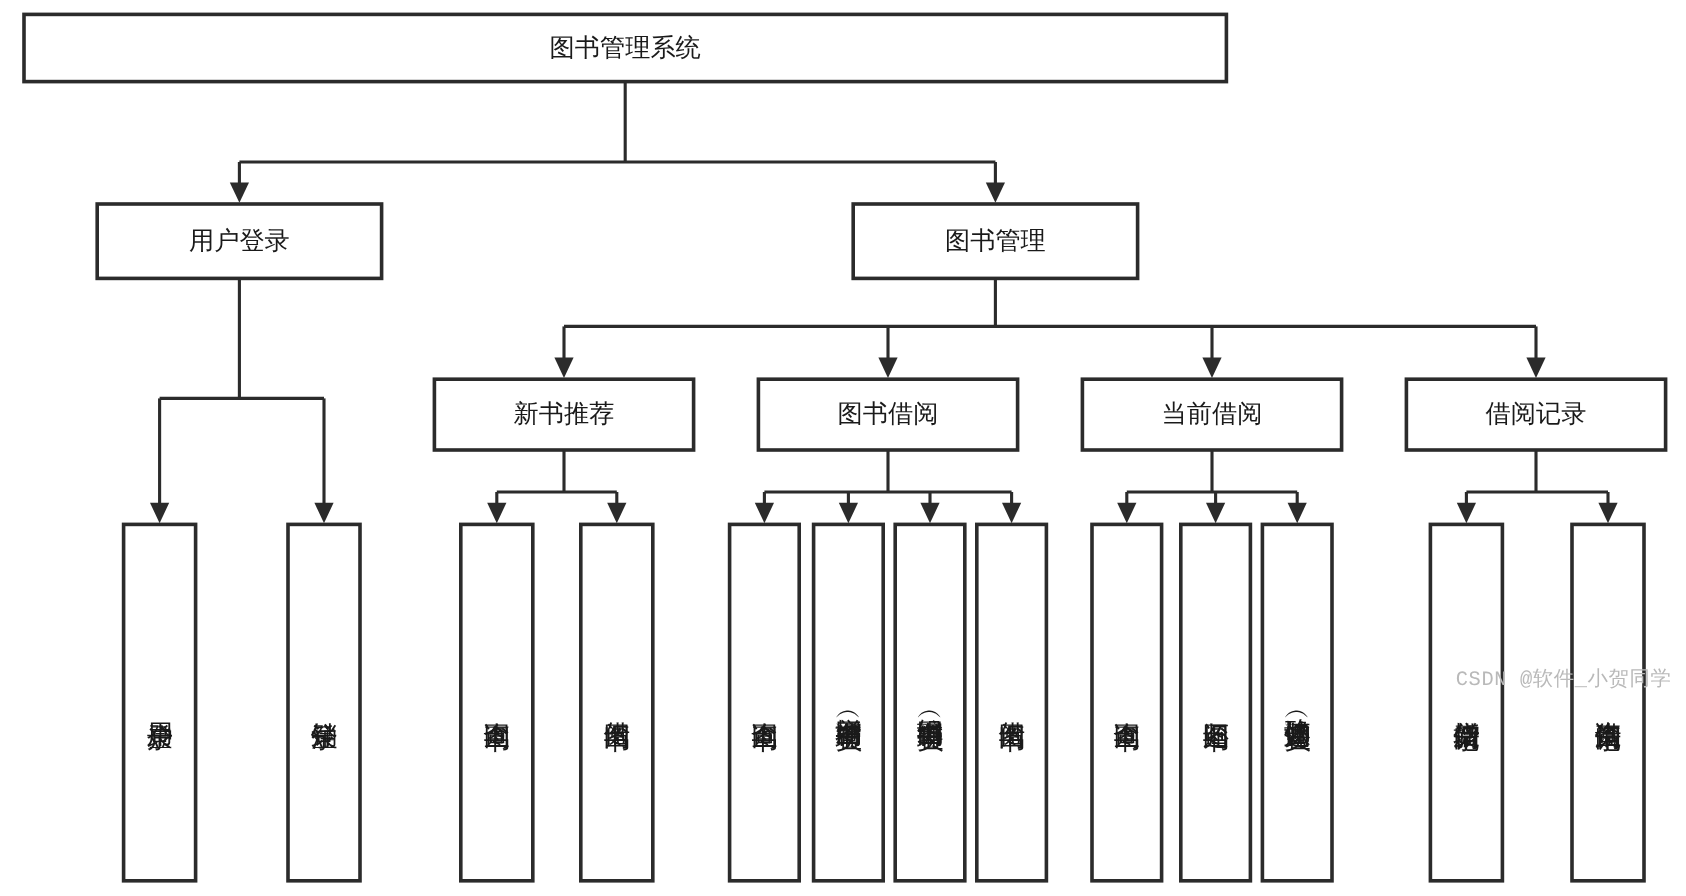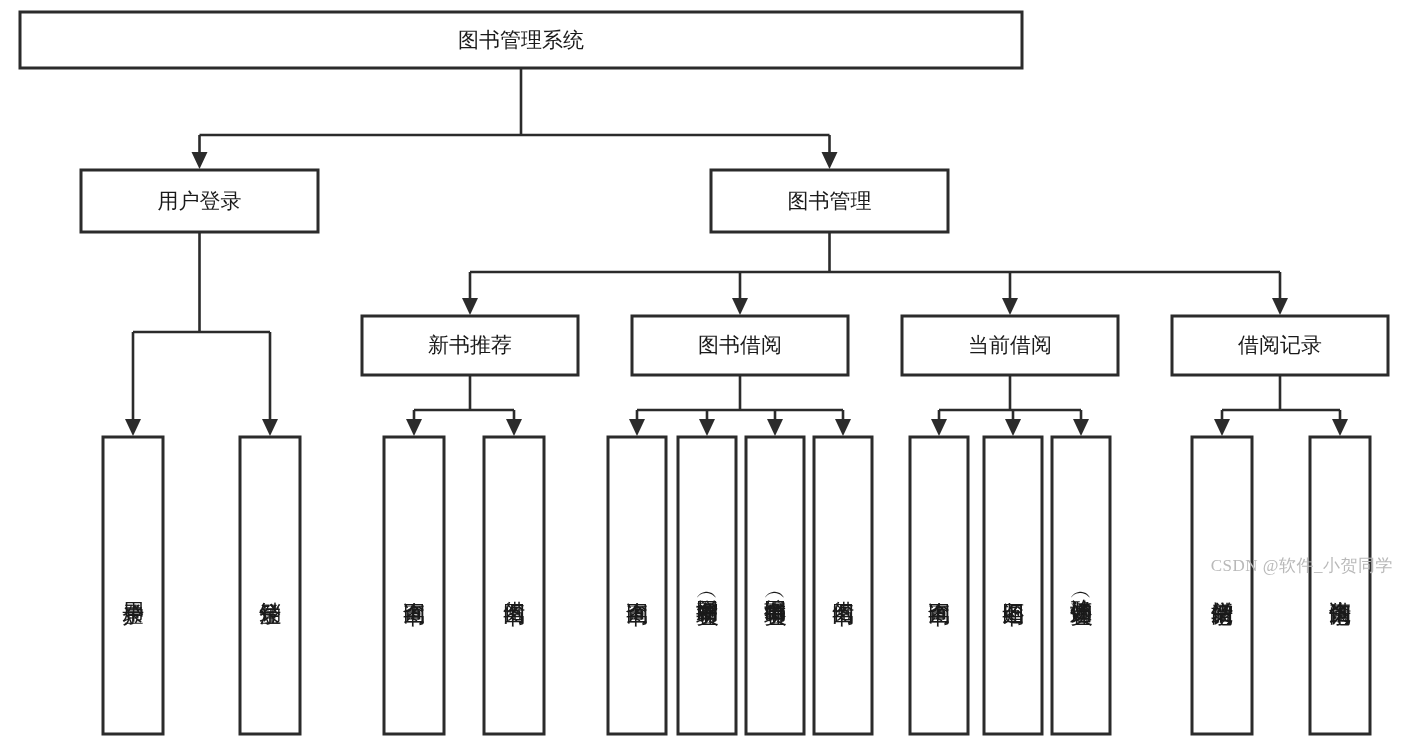--- a/index.html
+++ b/index.html
@@ -58,21 +58,21 @@
     color: #1a1a1a;
     letter-spacing: 1px;
     text-align: center;
     white-space: nowrap;
     pointer-events: none;
   }
   .watermark {
     position: absolute;
     right: 12px;
     bottom: 6px;
-    font-family: Liberation Serif, serif;
+    font-family: Liberation Mono, monospace;
     font-size: 17px;
     color: #b9b9b9;
     letter-spacing: 0.5px;
     white-space: nowrap;
   }
 </style>
 </head>
 <body>
 
 <div id="diagram-root">

